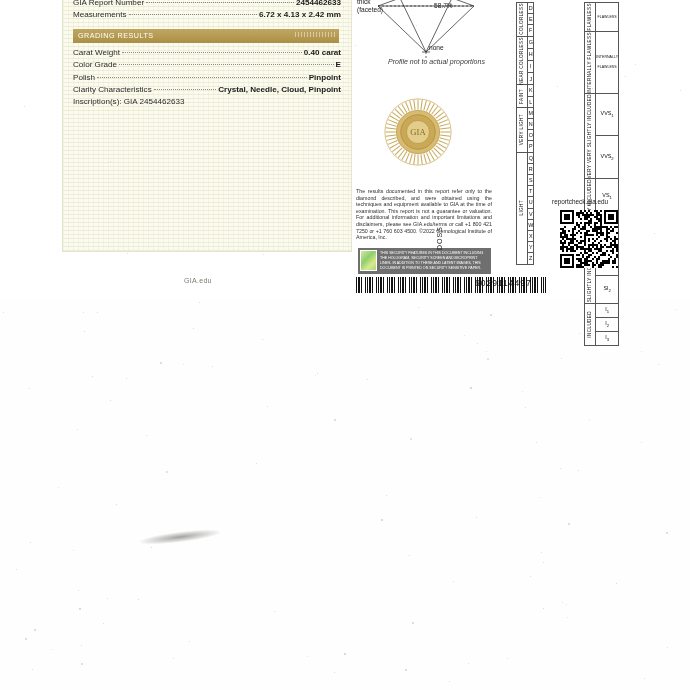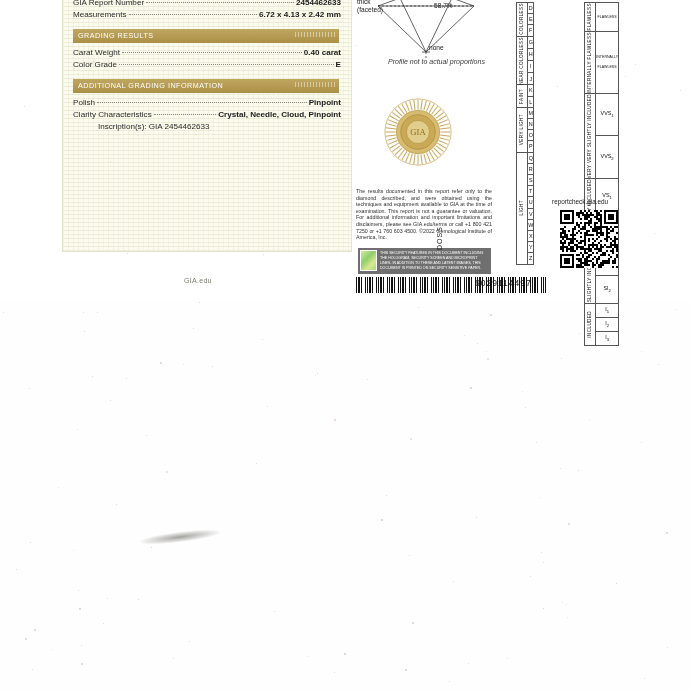--- a/index.html
+++ b/index.html
@@ -54,21 +54,21 @@
     background:linear-gradient(180deg,#c0a75f 0%,#ab8f47 100%);
     color:#fff;font-size:7.2px;letter-spacing:.5px;
     padding:2.5px 5px;width:266px;box-sizing:border-box;
     position:relative;
   }
   .bar:after{
     content:"";position:absolute;right:4px;top:3px;
     width:40px;height:5px;
     background:repeating-linear-gradient(90deg,rgba(255,255,255,.45) 0 1px,rgba(255,255,255,0) 1px 3px);
   }
-  .free{font-size:8.1px;color:#2c2c2c;line-height:12.4px;white-space:nowrap;margin-left:25px;}
+  .free{font-size:8.1px;color:#2c2c2c;line-height:12.4px;white-space:nowrap;}
   .giaedu{
     position:absolute;left:184px;top:277px;
     font-size:7px;color:#7c7c70;letter-spacing:.3px;
   }
 
   
   .proport{position:absolute;left:356px;top:-30px;width:140px;height:110px;}
   .prop-note{
     position:absolute;left:388px;top:58px;
     font-size:7px;color:#3a3a3a;font-style:italic;
@@ -166,21 +166,20 @@
         <span class="lbl">Carat Weight</span>
         <span class="dots"></span>
         <span class="val">0.40 carat</span>
       </div>
       <div class="row">
         <span class="lbl">Color Grade</span>
         <span class="dots"></span>
         <span class="val">E</span>
       </div>
 
-      <div class="bar">ADDITIONAL GRADING INFORMATION</div>
 
       <div class="row">
         <span class="lbl">Polish</span>
         <span class="dots"></span>
         <span class="val">Pinpoint</span>
       </div>
       <div class="row">
         <span class="lbl">Clarity Characteristics</span>
         <span class="dots"></span>
         <span class="val">Crystal, Needle, Cloud, Pinpoint</span>

